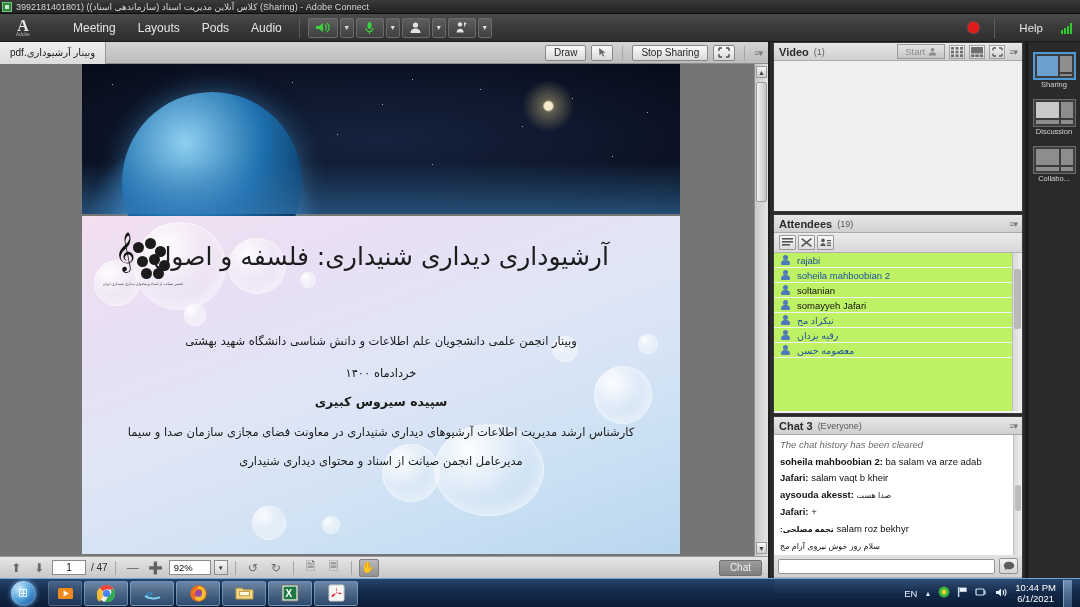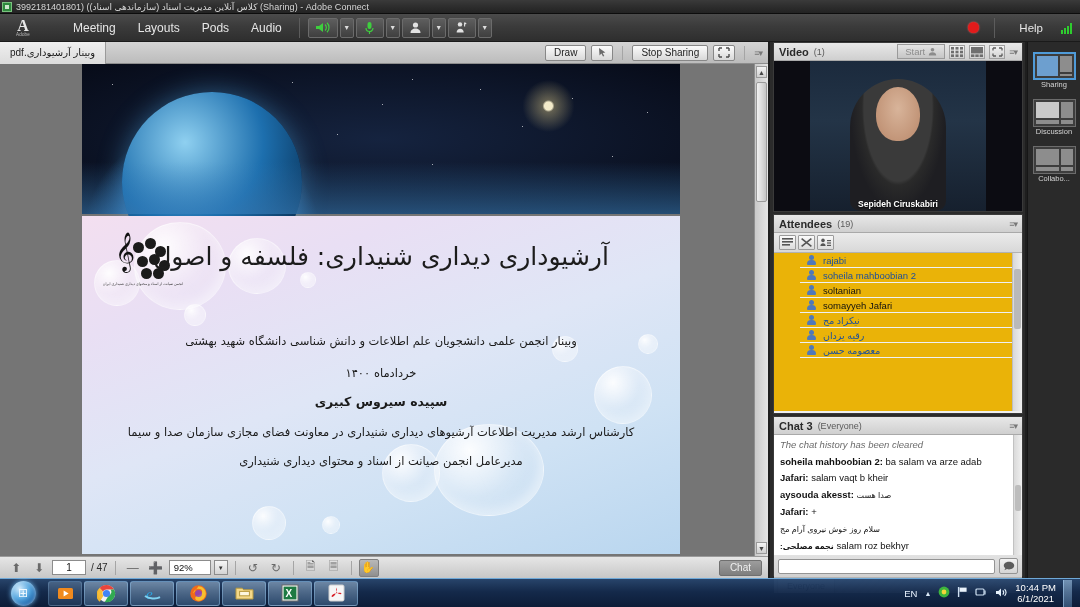--- a/index.html
+++ b/index.html
@@ -242,21 +242,21 @@
   #att-pod { top:172px; height:200px; }
   .att-tools {
     height:20px; background:linear-gradient(180deg,#ebebeb,#d8d8d8);
     border-bottom:1px solid #b2b2b2; display:flex; align-items:center; gap:2px; padding-left:5px;
   }
   .att-tb {
     width:17px;height:15px;border:1px solid #9b9b9b;border-radius:1px;
     background:linear-gradient(180deg,#fafafa,#dcdcdc);
     display:flex;align-items:center;justify-content:center;font-size:8px;color:#4a4a4a;
   }
-  .att-list { height:158px; background:#eab308; overflow:hidden; position:relative;padding-left:26px; }
+  .att-list { height:158px; background:#bef264; overflow:hidden; position:relative; }
   .att-row {
     height:15px; display:flex; align-items:center; gap:6px; padding-left:6px;
     border-bottom:1px solid #eef1f5; font-size:9.5px;
   }
   .att-row .nm { color:#1b4f9c; }
   .att-row.host .nm { color:#111; }
   .att-ico { width:11px;height:11px; position:relative; }
   .att-ico .head { position:absolute;left:3px;top:0;width:5px;height:5px;border-radius:50%;background:#4f79ba; }
   .att-ico .body { position:absolute;left:1px;top:5px;width:9px;height:5px;border-radius:4px 4px 1px 1px;background:#4f79ba; }
   .att-ico.host .head, .att-ico.host .body { background:#4f79ba; }
@@ -565,27 +565,20 @@
             </svg>
           </div>
           <div class="vid-ic">
             <svg width="11" height="10" viewBox="0 0 11 10" aria-hidden="true">
               <path d="M1 1h3M1 1v2.6M10 1H7M10 1v2.6M1 9h3M1 9V6.4M10 9H7M10 9V6.4" stroke="#5c5c5c" stroke-width="1.3"></path>
             </svg>
           </div>
           <span class="pod-menu">≡▾</span>
         </div>
       </div>
-      <div class="video-body">
-        <div class="vwebcam">
-          <div class="vperson"></div>
-          <div class="vface"></div>
-        </div>
-        <div class="vname">Sepideh Ciruskabiri</div>
-      </div>
     </div>
 
     <div class="pod" id="att-pod">
       <div class="pod-hd">
         <span class="pod-title">Attendees</span>
         <span class="pod-sub">(19)</span>
         <span class="pod-menu">≡▾</span>
       </div>
       <div class="att-tools">
         <div class="att-tb">
@@ -688,25 +681,25 @@
         </div>
         <div class="chat-line">
           <span class="who">aysouda akesst:</span>
           <span class="rtl">صدا هست</span>
         </div>
         <div class="chat-line">
           <span class="who">Jafari:</span>
           <span>+</span>
         </div>
         <div class="chat-line">
-          <span class="rtl">سلام روز خوش نیروی آرام مج</span>
-        </div>
-        <div class="chat-line">
           <span class="who rtl">نجمه مصلحی:</span>
           <span>salam roz bekhyr</span>
+        </div>
+        <div class="chat-line">
+          <span class="rtl">سلام روز خوش نیروی آرام مج</span>
         </div>
 
         <div class="chat-scroll">
             <div class="th"></div>
           </div>
       </div>
       <div class="chat-input-row">
         <input class="chat-input" type="text" placeholder="" style="">
         <div class="chat-send">
           <svg width="12" height="10" viewBox="0 0 12 10" aria-hidden="true">

